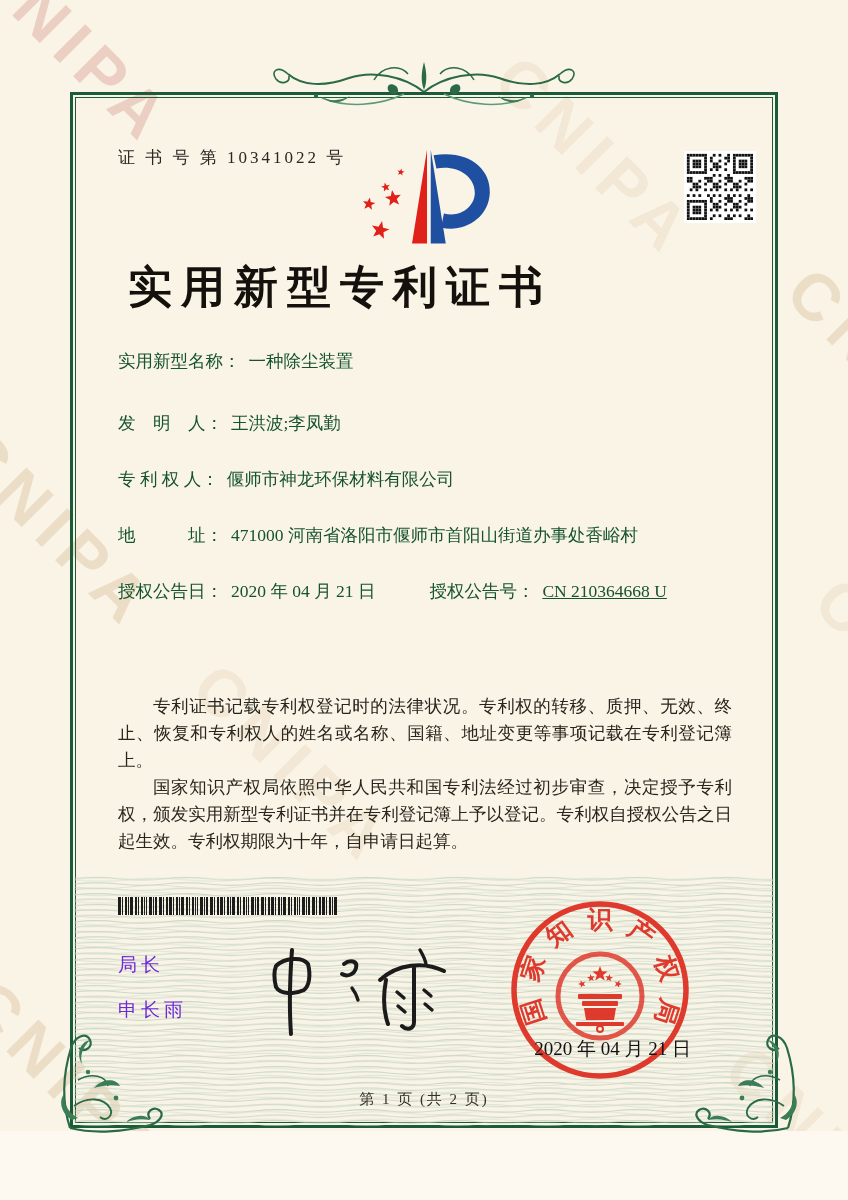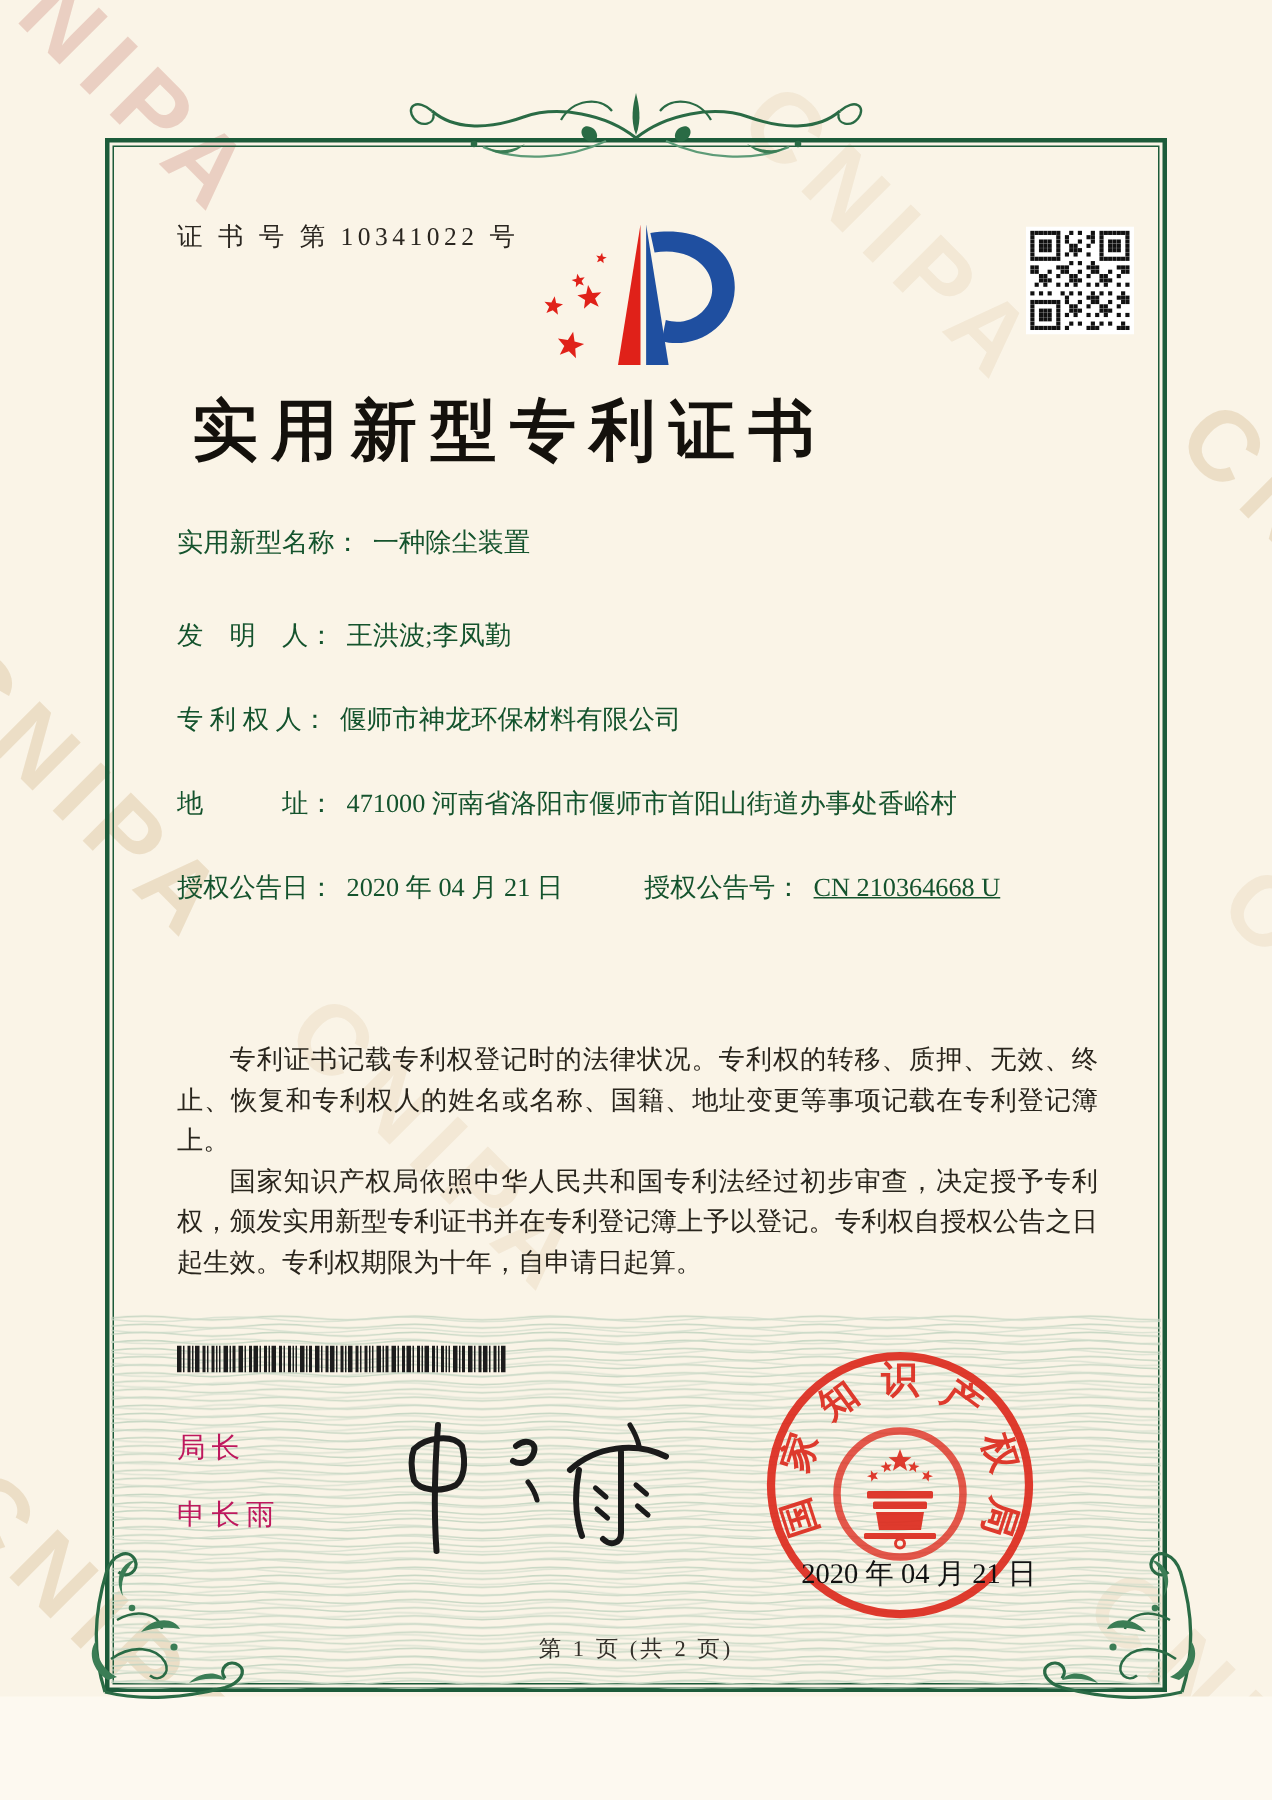--- a/index.html
+++ b/index.html
@@ -50,21 +50,21 @@
   .paras{position:absolute;left:118px;top:693px;width:614px;z-index:3;
          font-size:17.5px;line-height:27px;color:#29251d;text-align:justify;}
   .paras p{margin:0;text-indent:2em;}
 
   
   .barcode{position:absolute;left:118px;top:897px;z-index:3;}
 
   
   .sign-labels{position:absolute;left:118px;top:952px;z-index:3;
                font-family:"Liberation Sans","DejaVu Sans",sans-serif;
-               font-size:19px;color:#be185d;letter-spacing:4px;}
+               font-size:19px;color:#6d28d9;letter-spacing:4px;}
   .sign-labels div{margin-bottom:19px;}
   .signature{position:absolute;left:252px;top:938px;z-index:3;}
 
   
   .seal{position:absolute;left:490px;top:880px;z-index:4;}
   .seal-date{position:absolute;left:505px;top:1036px;width:215px;z-index:5;
              font-size:19px;color:#111;text-align:center;white-space:nowrap;}
 
   .page-info{position:absolute;left:0;top:1090px;width:848px;text-align:center;
              font-size:15px;color:#33302a;letter-spacing:2px;z-index:3;}

